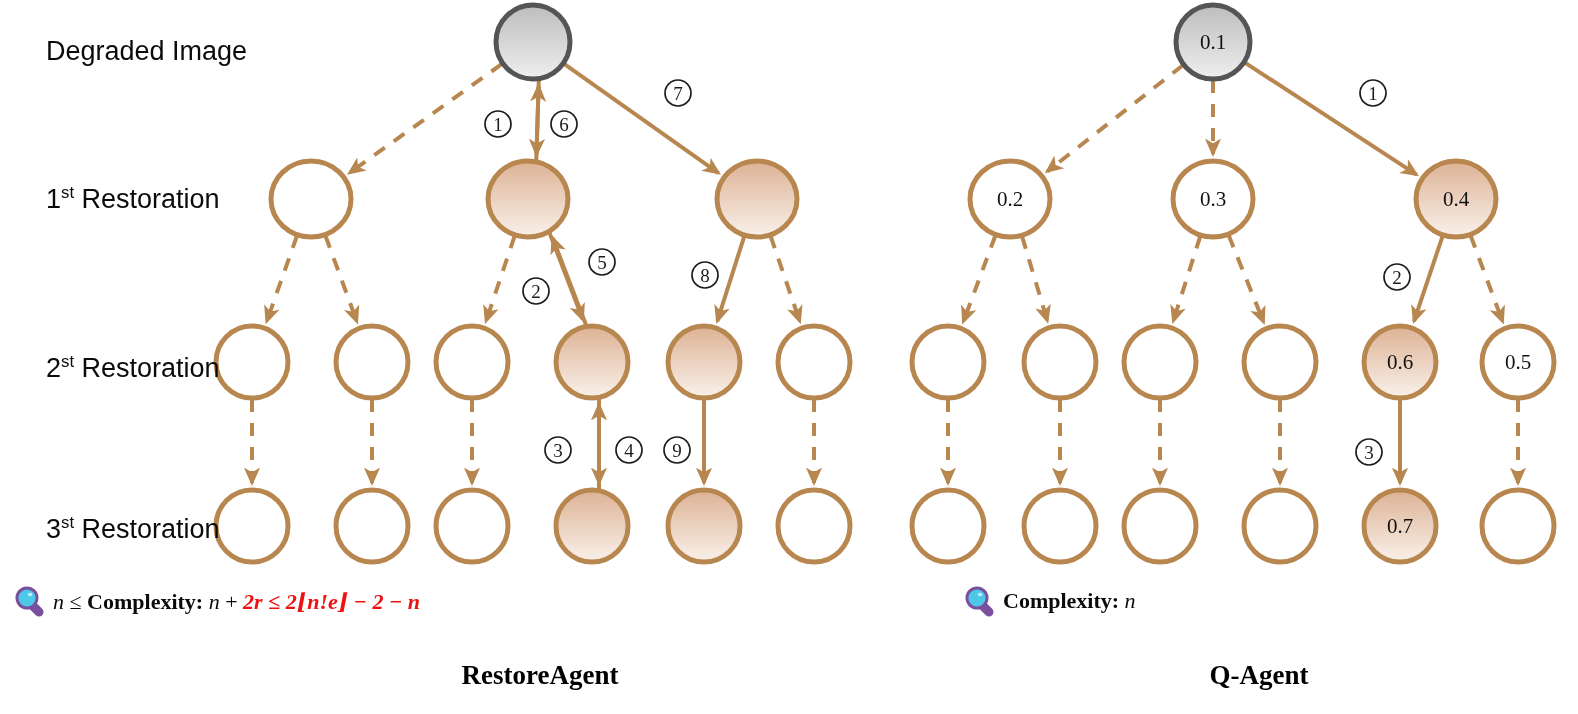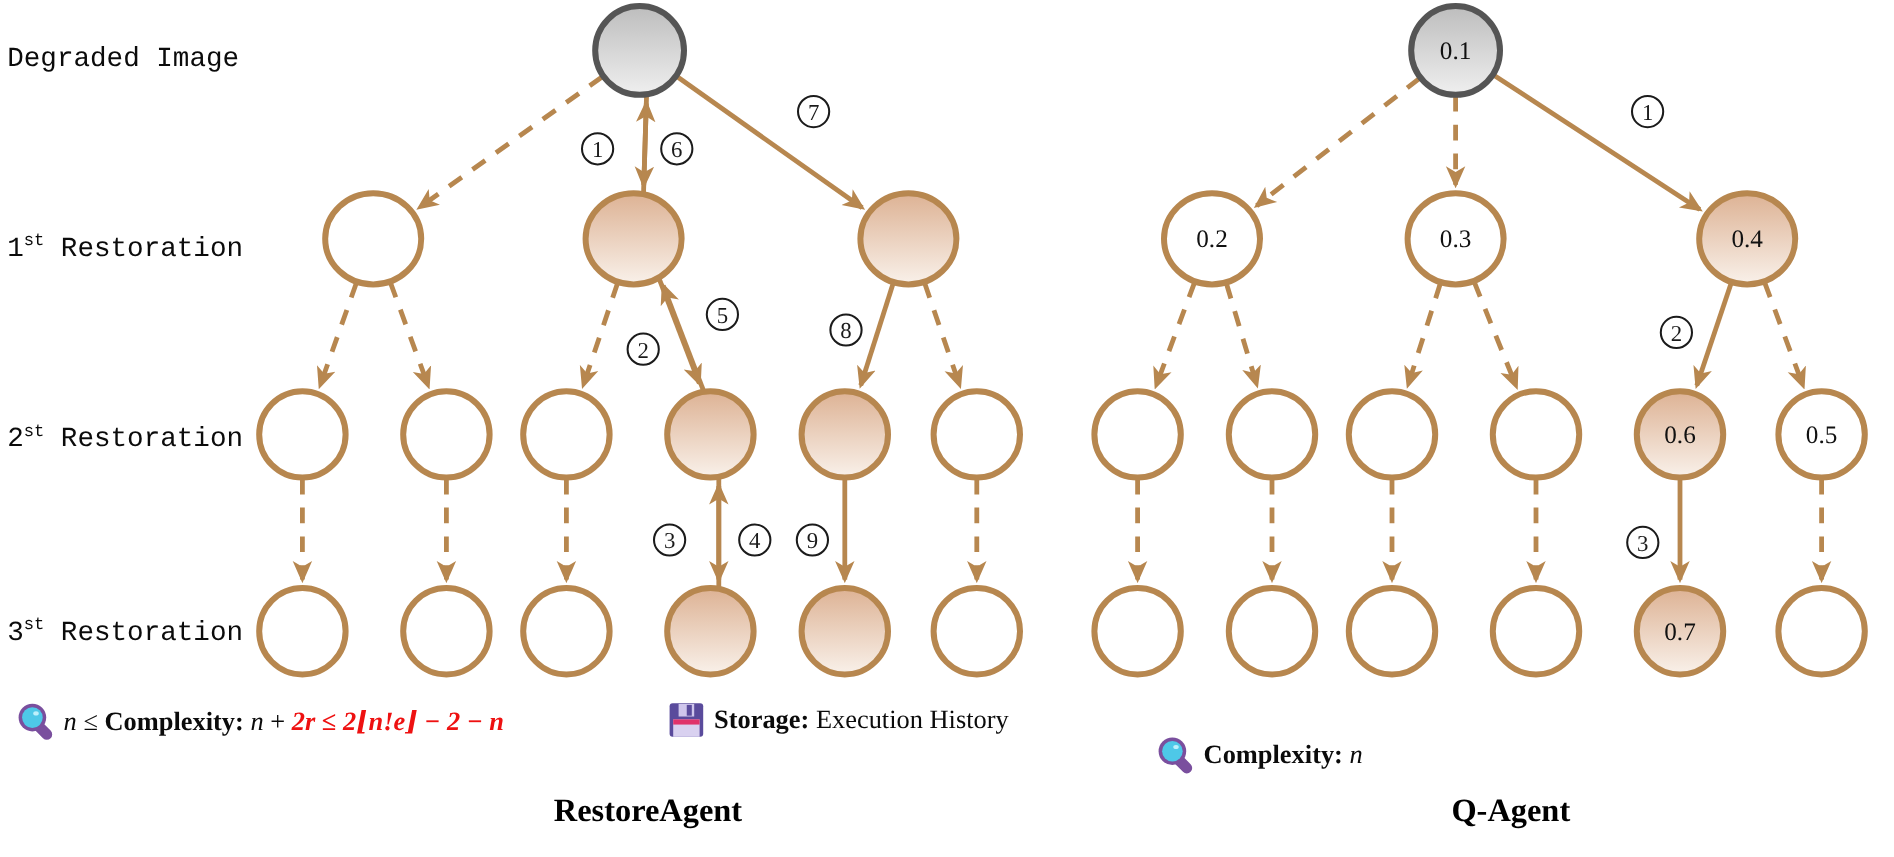--- a/index.html
+++ b/index.html
@@ -23,25 +23,26 @@
   svg#tree-canvas {
     position: absolute;
     left: 0;
     top: 0;
     width: 1578px;
     height: 714px;
   }
   
   .row-label {
     position: absolute;
-    font-family: Liberation Mono, monospace;
-    font-size: 23px;
+    font-family: Liberation Sans, sans-serif;
+    font-size: 27px;
     color: #0b0b0b;
     white-space: nowrap;
     line-height: 1;
+    margin-left: 40px;
   }
   .row-label sup {
     font-size: 0.62em;
     vertical-align: super;
     line-height: 0;
   }
   
   .legend-row {
     position: absolute;
     left: 0;
@@ -293,51 +294,41 @@
         <g>
           <circle cx="1369" cy="452" r="13" fill="#ffffff" stroke="#1b1b1b" stroke-width="1.7"></circle>
           <text x="1369" y="459" text-anchor="middle" class="step-num">3</text>
         </g>
       </g>
   </svg>
 
   <div class="row-label" style="left:6px; top:38px;">
     <span>Degraded Image</span>
   </div>
-  <div class="row-label" style="left:6px; top:196px;">
+  <div class="row-label" style="left:6px; top:186px;">
     <span>1</span><sup>st</sup><span> Restoration</span>
   </div>
   <div class="row-label" style="left:6px; top:355px;text-align:center;">
     <span>2</span><sup>st</sup><span> Restoration</span>
   </div>
   <div class="row-label" style="left:6px; top:516px;">
     <span>3</span><sup>st</sup><span> Restoration</span>
   </div>
 
   <div class="legend-row" id="legend-row">
       <div class="legend-item" style="left: 12px; top: 0px;">
         <svg class="icon-svg" width="34" height="34" viewBox="0 0 34 34">
       <line x1="19" y1="20" x2="27" y2="28" stroke="#7a4f9e" stroke-width="9" stroke-linecap="round"></line>
       <circle cx="15" cy="14" r="11.5" fill="#7a4f9e"></circle>
       <circle cx="15" cy="14" r="8.6" fill="#4ec8e8"></circle>
       <ellipse cx="18" cy="10.5" rx="2.3" ry="1.7" fill="#bdf0fb"></ellipse>
     </svg>
         <span><span class="mathvar">n</span><span> ≤ </span><span class="lbl-strong">Complexity:</span><span class="mathvar"> n</span><span> + </span><span class="red mathvar">2r</span><span class="red"> ≤ </span><span class="red mathvar">2⌊n!e⌋ − 2 − n</span></span>
       </div>
-      <div class="legend-item" style="left: 556px; top: 0px;">
-        <svg class="icon-svg" width="32" height="32" viewBox="0 0 32 32">
-      <rect x="2" y="2" width="28" height="28" rx="2.5" fill="#5a4b9c"></rect>
-      <rect x="9.5" y="2.6" width="13" height="10.5" fill="#cfc6ec"></rect>
-      <rect x="16.3" y="3.4" width="4.2" height="9" fill="#5a4b9c"></rect>
-      <rect x="5" y="15.5" width="22" height="14.5" fill="#d9d1f0"></rect>
-      <rect x="5" y="15.5" width="22" height="4.3" fill="#e0336b"></rect>
-    </svg>
-        <span><span class="lbl-strong">Storage:</span><span> Execution History</span></span>
-      </div>
-      <div class="legend-item" style="left: 962px; top: 0px; margin-top: 28px;">
+      <div class="legend-item" style="left: 962px; top: 0px;">
         <svg class="icon-svg" width="34" height="34" viewBox="0 0 34 34">
       <line x1="19" y1="20" x2="27" y2="28" stroke="#7a4f9e" stroke-width="9" stroke-linecap="round"></line>
       <circle cx="15" cy="14" r="11.5" fill="#7a4f9e"></circle>
       <circle cx="15" cy="14" r="8.6" fill="#4ec8e8"></circle>
       <ellipse cx="18" cy="10.5" rx="2.3" ry="1.7" fill="#bdf0fb"></ellipse>
     </svg>
         <span><span class="lbl-strong">Complexity:</span><span class="mathvar"> n</span></span>
       </div>
     </div>
 

